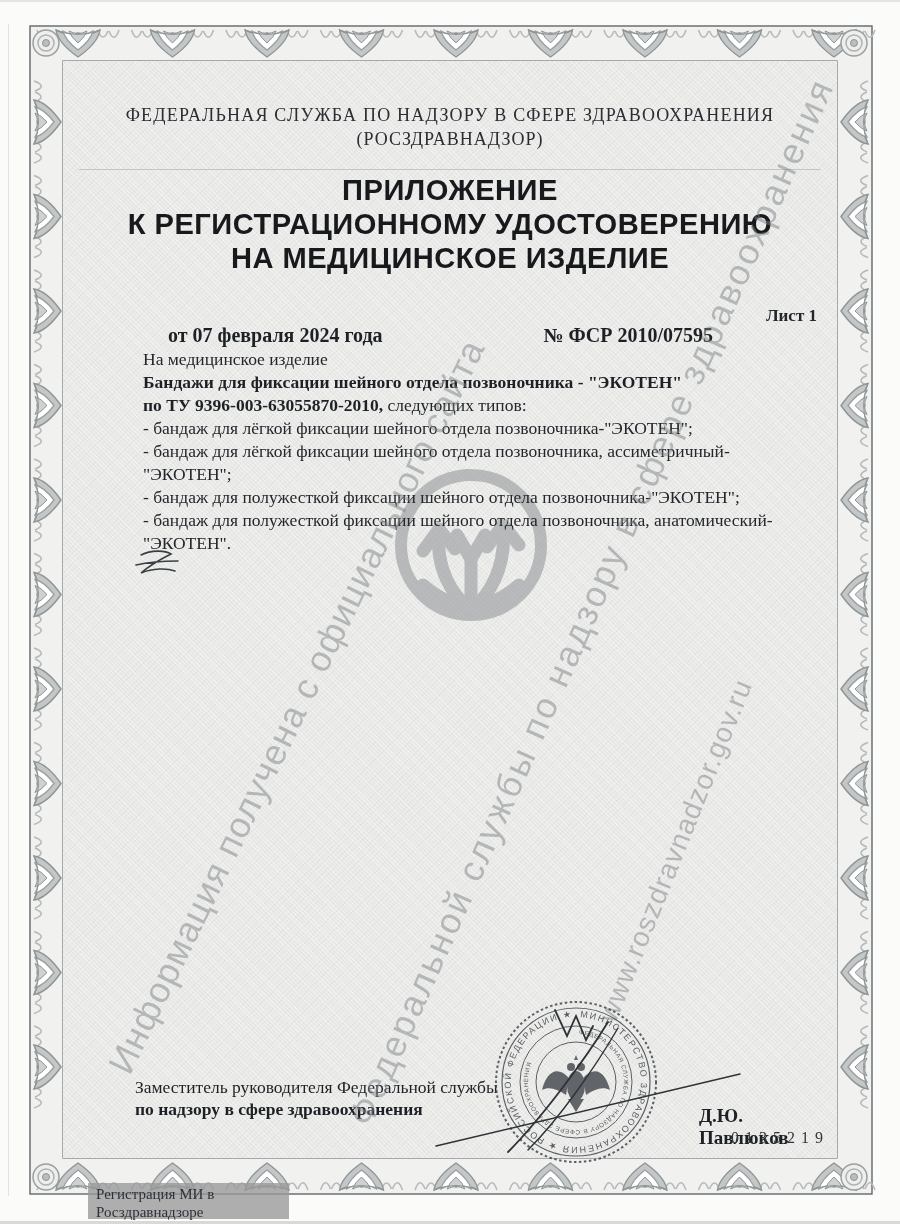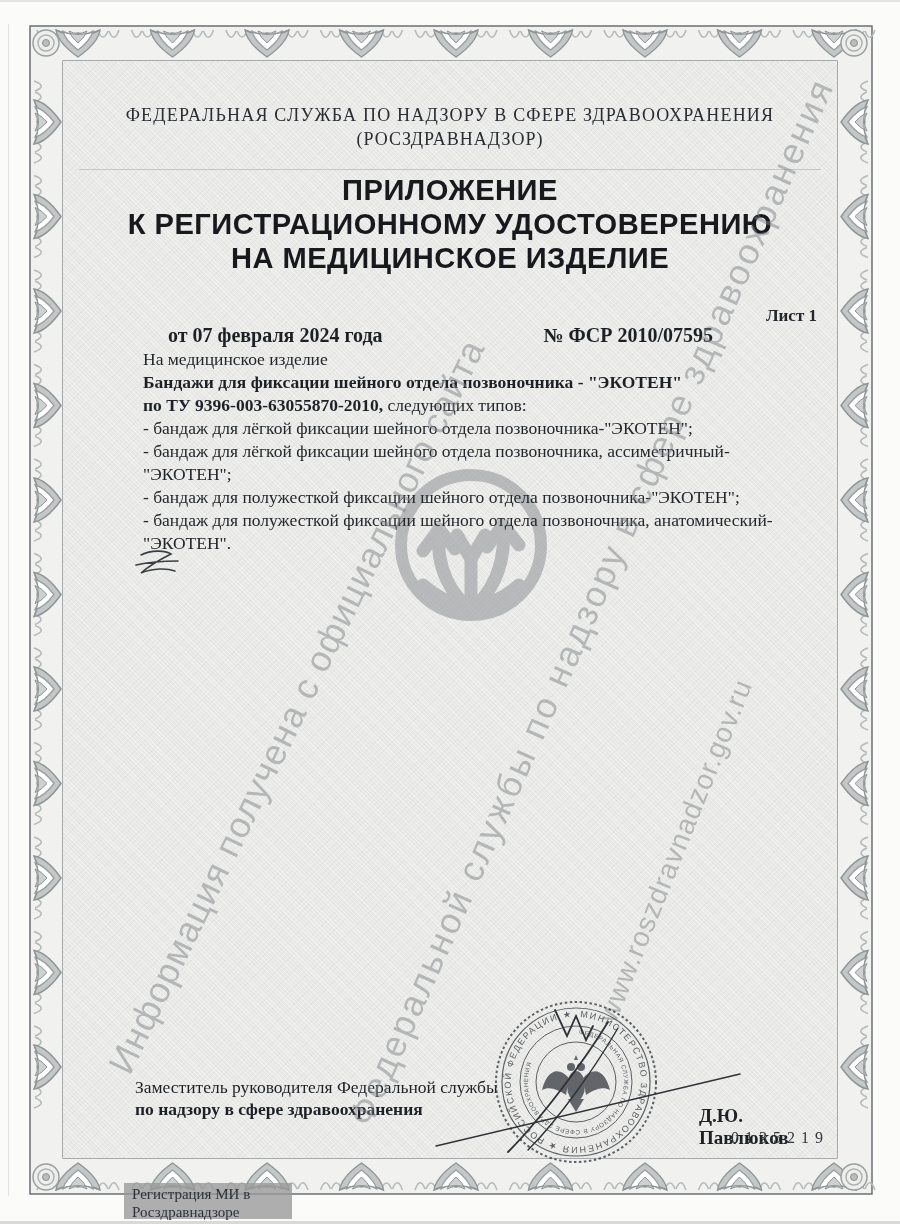--- a/index.html
+++ b/index.html
@@ -33,23 +33,23 @@
             letter-spacing:5px;color:#a2a6a8;opacity:.9;}
   .wm{position:absolute;font-family:"Liberation Sans",sans-serif;color:#7f8488;opacity:.5;
       white-space:nowrap;transform-origin:0 0;pointer-events:none;}
   .wm1{left:100px;top:1062px;font-size:36px;letter-spacing:1px;transform:rotate(-64deg);}
   .wm2{left:340px;top:1115px;font-size:36px;letter-spacing:2.5px;transform:rotate(-66deg);}
   .wm3{left:592px;top:1015px;font-size:28px;letter-spacing:1px;transform:rotate(-68deg);}
   .sig1{left:72px;top:1016px;font-weight:400;font-size:17.5px;color:#1d2125;}
   .sig2{left:72px;top:1038px;font-weight:700;font-size:17.5px;color:#1d2125;}
   .sig-name{left:636px;top:1044px;font-weight:700;font-size:19px;color:#1d2125;}
   .serial{left:668px;top:1068px;font-size:16px;letter-spacing:6px;color:#32373c;}
-  .footer-box{position:absolute;left:88px;top:1183px;width:168px;height:36px;
+  .footer-box{position:absolute;left:88px;top:1183px;width:201px;height:36px;
               background:rgba(152,152,152,.78);color:#2c3137;font-size:15px;
-              line-height:18px;padding:2px 8px;box-sizing:border-box;margin-left:36px;}
+              line-height:18px;padding:2px 8px;box-sizing:border-box;}
   svg{display:block;}
 </style>
 </head>
 <body>
 
 <div class="stage">
   <div class="edge-top"></div>
   <div class="edge-left"></div>
 
   <svg class="frame-svg" id="frame" viewBox="0 0 900 1224">

